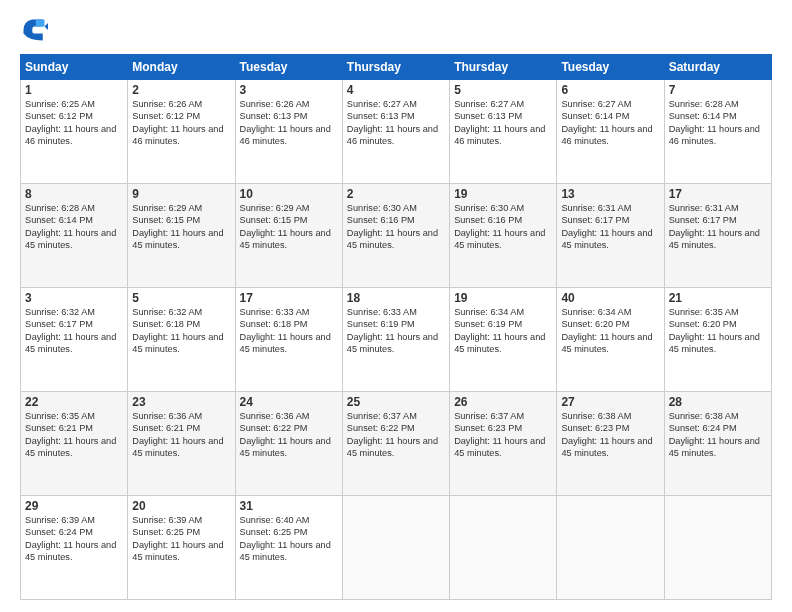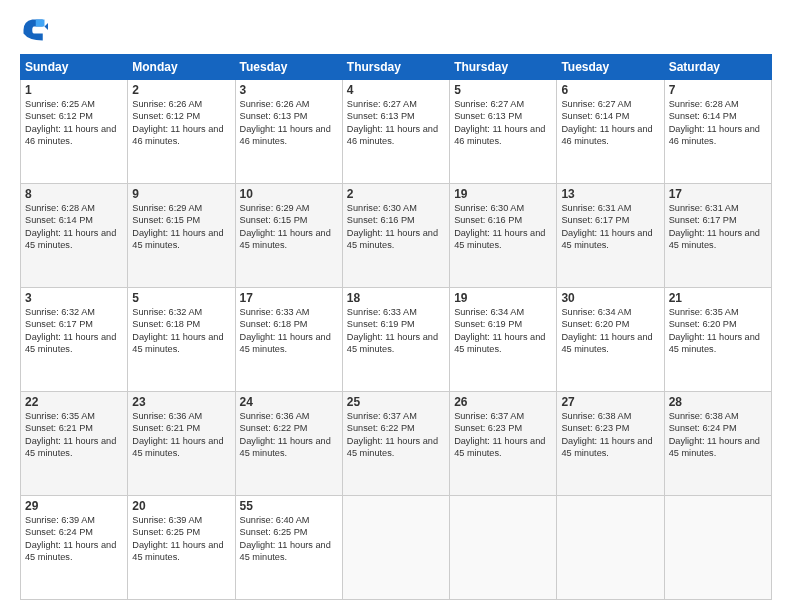--- a/index.html
+++ b/index.html
@@ -288,21 +288,21 @@
       </td>
           <td>
         <span class="day-num">19</span>
         <div class="day-info">
           Sunrise: 6:34 AM<br>
           Sunset: 6:19 PM<br>
           Daylight: 11 hours and 45 minutes.
         </div>
       </td>
           <td>
-        <span class="day-num">30</span>
+        <span class="day-num">40</span>
         <div class="day-info">
           Sunrise: 6:34 AM<br>
           Sunset: 6:20 PM<br>
           Daylight: 11 hours and 45 minutes.
         </div>
       </td>
           <td>
         <span class="day-num">21</span>
         <div class="day-info">
           Sunrise: 6:35 AM<br>
@@ -380,21 +380,21 @@
       </td>
           <td>
         <span class="day-num">20</span>
         <div class="day-info">
           Sunrise: 6:39 AM<br>
           Sunset: 6:25 PM<br>
           Daylight: 11 hours and 45 minutes.
         </div>
       </td>
           <td>
-        <span class="day-num">55</span>
+        <span class="day-num">31</span>
         <div class="day-info">
           Sunrise: 6:40 AM<br>
           Sunset: 6:25 PM<br>
           Daylight: 11 hours and 45 minutes.
         </div>
       </td>
           <td class="empty-cell"></td>
           <td class="empty-cell"></td>
           <td class="empty-cell"></td>
           <td class="empty-cell"></td>

